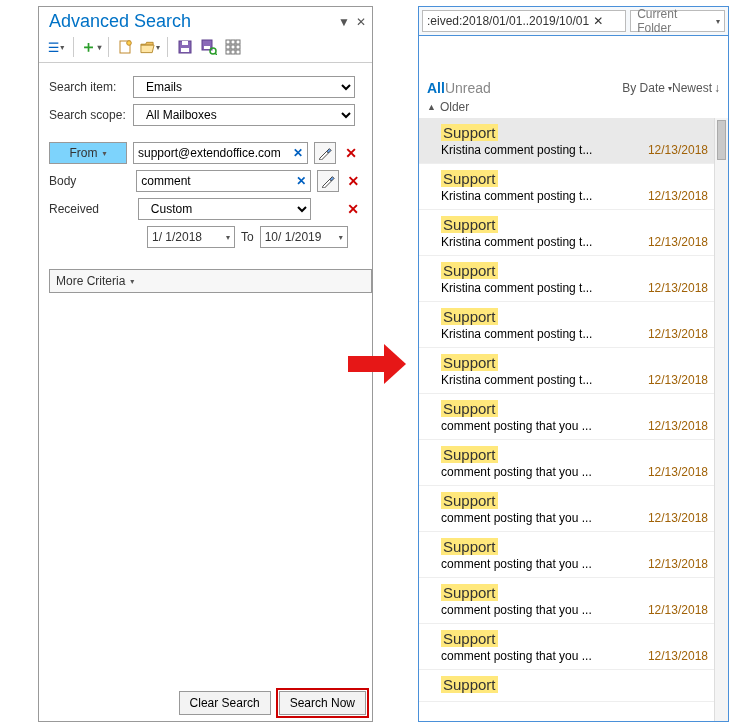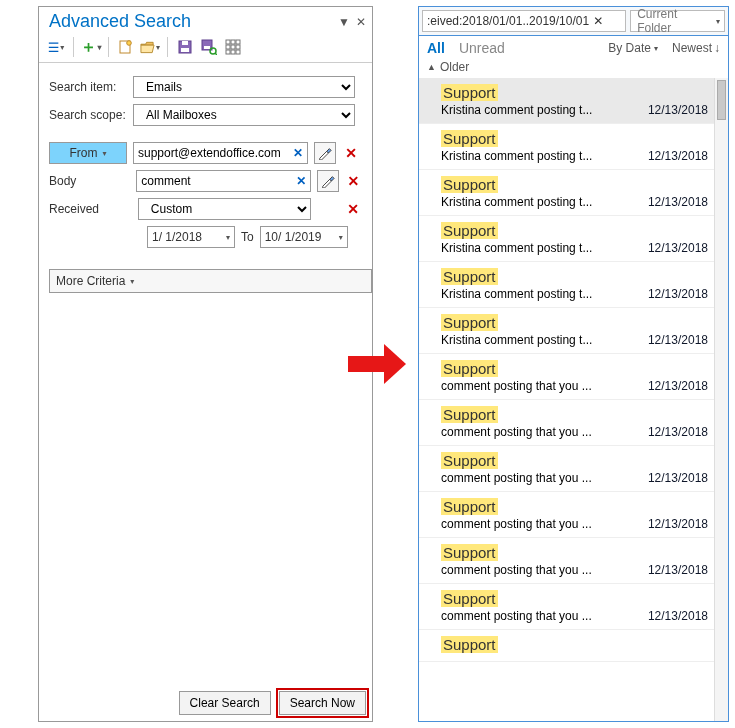--- a/index.html
+++ b/index.html
@@ -145,21 +145,21 @@
   }
   .search-chip span.txt { flex:1; white-space:nowrap; overflow:hidden; text-overflow:clip; }
   .scope-btn {
     border:1px solid #bbb; background:#fff; height:22px;
     display:flex; align-items:center; padding:0 4px 0 6px; gap:4px;
     color:#7a7a7a; cursor:pointer;
   }
 
   .rp-filter {
     display:flex; align-items:center;
-    padding: 4px 8px 0 8px; gap:14px;
+    padding: 4px 8px 0 8px; margin-top:40px;
   }
   .rp-filter .tab { color:#888; cursor:pointer; font-size:14px; }
   .rp-filter .tab.active { color:#0072c6; font-weight:600; }
   .rp-filter .spacer { flex:1; }
   .sort-link { color:#555; cursor:pointer; display:flex; align-items:center; gap:2px; font-size:12px;}
 
   .group-header {
     display:flex; align-items:center; gap:4px;
     color:#555; padding: 4px 0 4px 8px; font-size:12px;
   }
@@ -187,21 +187,21 @@
     display:inline-block;
     background:#ffe87c;
     font-size:15px;
     padding:0 2px;
   }
   .mail-line2 { display:flex; align-items:baseline; gap:6px; }
   .mail-subject {
     flex:1; color:#000000; white-space:nowrap; overflow:hidden; text-overflow:ellipsis;
     font-size:12px;
   }
-  .mail-date { color:#0f172a; font-size:12px; padding-right:4px;}
+  .mail-date { color:#a16207; font-size:12px; padding-right:4px;}
 
 </style>
 </head>
 <body>
 
 <div class="left-panel">
   <div class="title-row">
     <div class="title">Advanced Search</div>
     <div class="winbtns">
       <span>▼</span>

